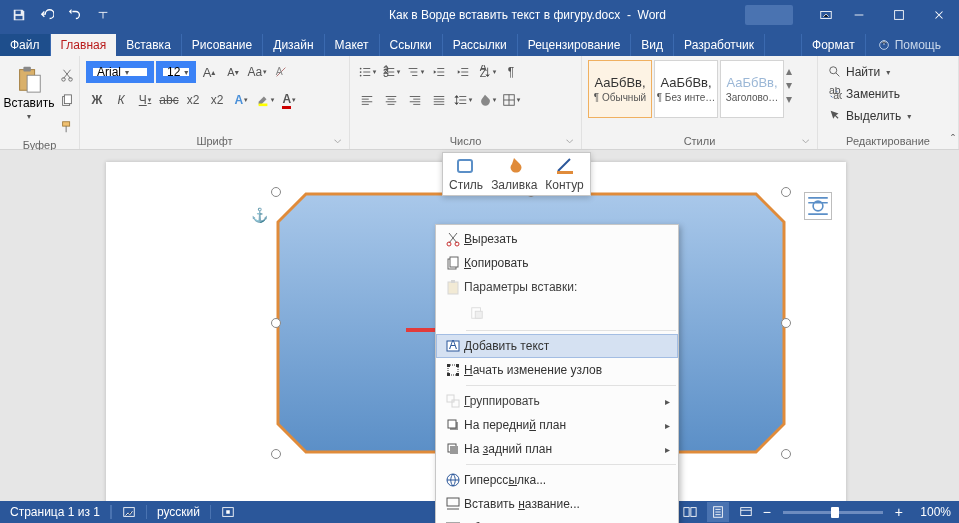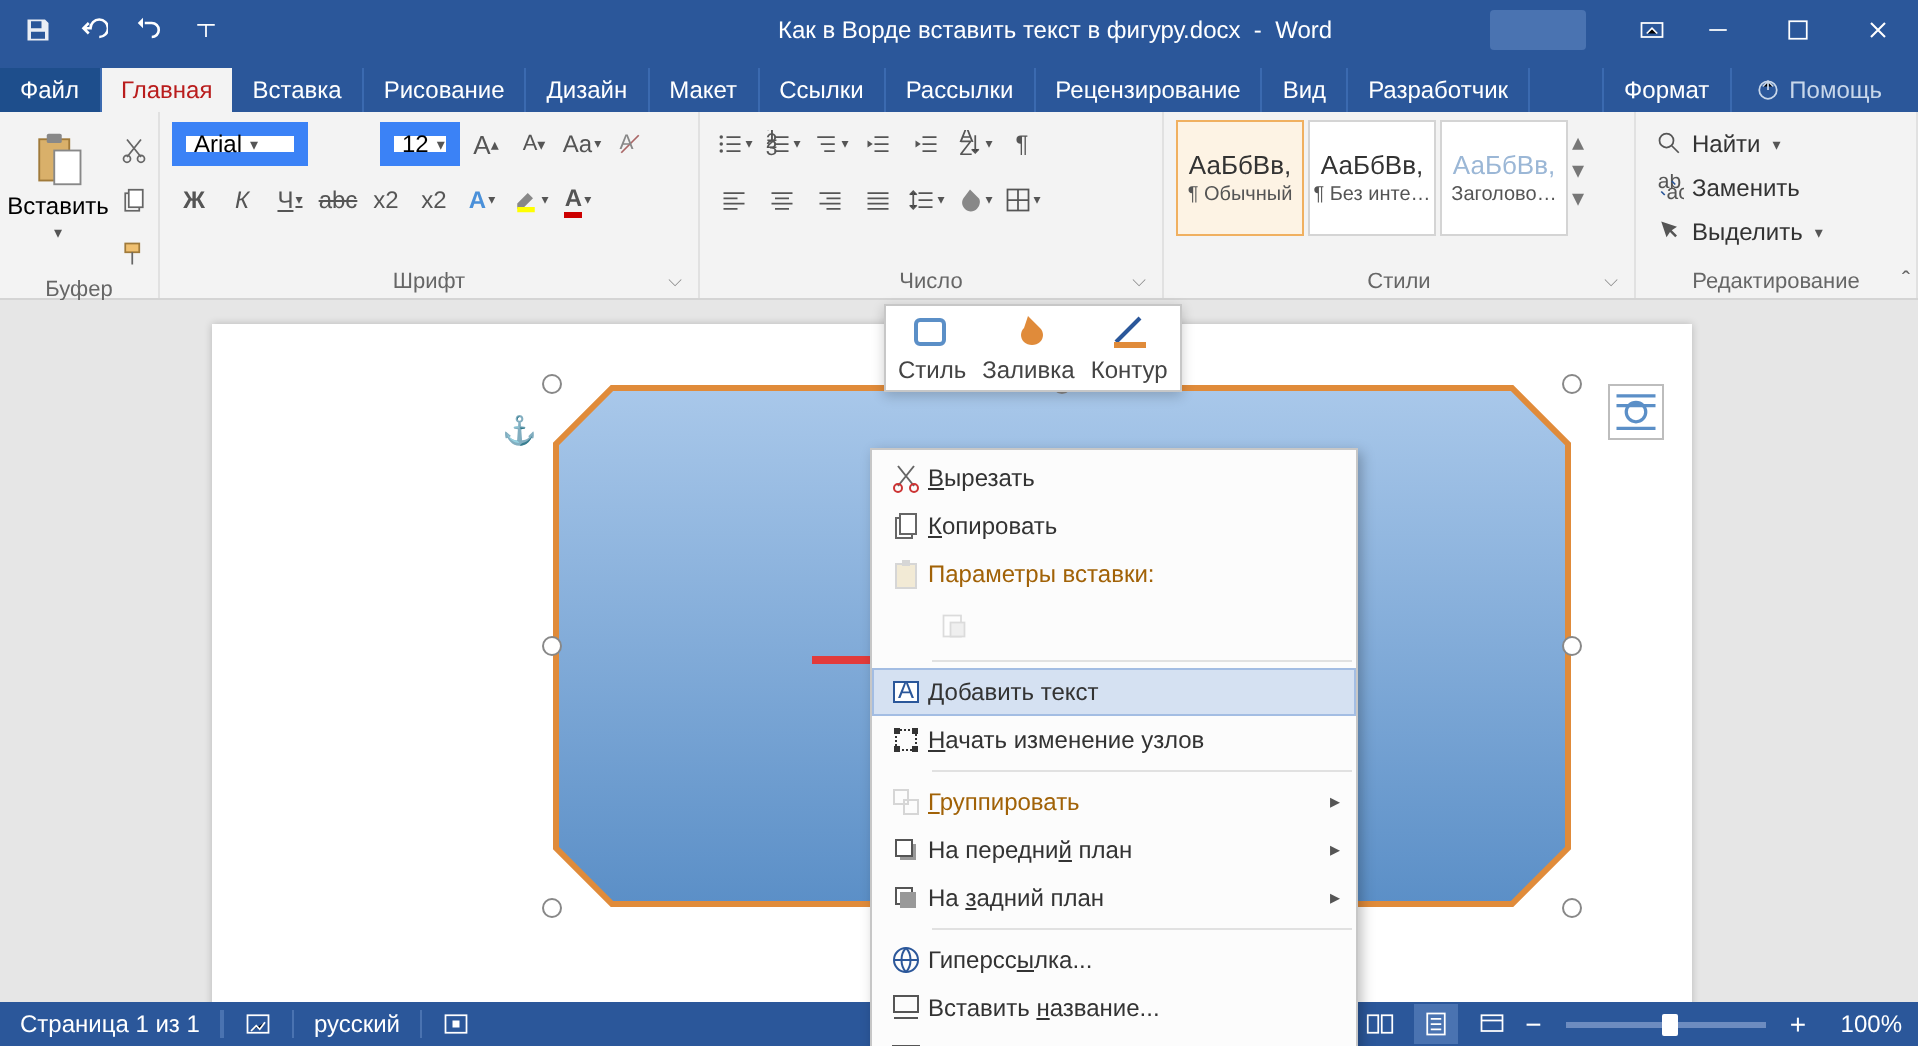--- a/index.html
+++ b/index.html
@@ -38,21 +38,21 @@
 
 .paste-btn { display:flex; flex-direction:column; align-items:center; width:46px; padding-top:4px; gap:2px; }
 .paste-btn svg { width:30px; height:30px; }
 .side-clip { display:flex; flex-direction:column; gap:4px; padding-top:4px; }
 .side-clip svg { width:16px; height:16px; }
 
 .font-row { display:flex; align-items:center; gap:2px; height:24px; }
 .combo { background:#fff; border:7px solid #3b82f6; height:22px; display:flex; align-items:center; padding:0 4px; font-size:12px; gap:4px; }
 .combo .dd { color:#555; font-size:8px; }
 .font-name { width:68px; }
-.font-size { width:40px;margin-left:34px; }
+.font-size { width:40px; }
 .rbtn { width:22px; height:22px; display:flex; align-items:center; justify-content:center; color:#555; }
 .rbtn svg { width:14px; height:14px; }
 .rbtn.dd::after { content:"▾"; font-size:7px; margin-left:1px; color:#555; }
 
 .style-gal { display:flex; gap:2px; align-items:flex-start; }
 .style-item { width:64px; height:58px; border:1px solid #d4d4d4; background:#fff; display:flex; flex-direction:column; align-items:center; justify-content:center; gap:2px; }
 .style-item.sel { border:1px solid #f0b060; background:#fdf3e4; }
 .style-item .sample { font-size:13px; color:#333; }
 .style-item.third .sample { color:#9bb7d6; }
 .style-item .caption { font-size:10px; color:#555; white-space:nowrap; overflow:hidden; width:100%; text-align:center; }
@@ -82,21 +82,21 @@
 
 .arrow { position:absolute; left:300px; top:155px; z-index:3; }
 
 
 .ctx { position:absolute; left:435px; top:224px; width:244px; background:#fcfcfc; border:1px solid #c7c7c7; box-shadow:2px 2px 6px rgba(0,0,0,.25); z-index:10; padding:2px 0; }
 .ctx-item { display:flex; align-items:center; height:24px; padding:0 8px 0 6px; color:#333; position:relative; }
 .ctx-item .cicon { width:22px; display:flex; justify-content:center; }
 .ctx-item .cicon svg { width:16px; height:16px; }
 .ctx-item .lbl { flex:1; font-size:12px; }
 .ctx-item .lbl u { text-decoration:underline; }
-.ctx-item.disabled .lbl { color:#a16207; }
+.ctx-item.disabled .lbl { color:#404040; }
 .ctx-item.disabled .cicon { opacity:.45; }
 .ctx-item.sub::after { content:"▸"; color:#555; font-size:10px; }
 .ctx-item.hover { background:#d5e1f2; border:1px solid #a3bde3; height:24px; padding:0 7px 0 5px; }
 .ctx-sep { height:1px; background:#e1e1e1; margin:3px 2px 3px 30px; }
 .ctx-paste-opts { padding-left:30px; height:28px; display:flex; align-items:center; }
 
 
 .status { position:absolute; left:0; right:0; bottom:0; height:22px; background:#2b579a; color:#fff; display:flex; align-items:center; font-size:11px; }
 .status .sitem { padding:0 10px; height:100%; display:flex; align-items:center; gap:4px; }
 .status .sep { width:1px; height:14px; background:#4a73b1; }

